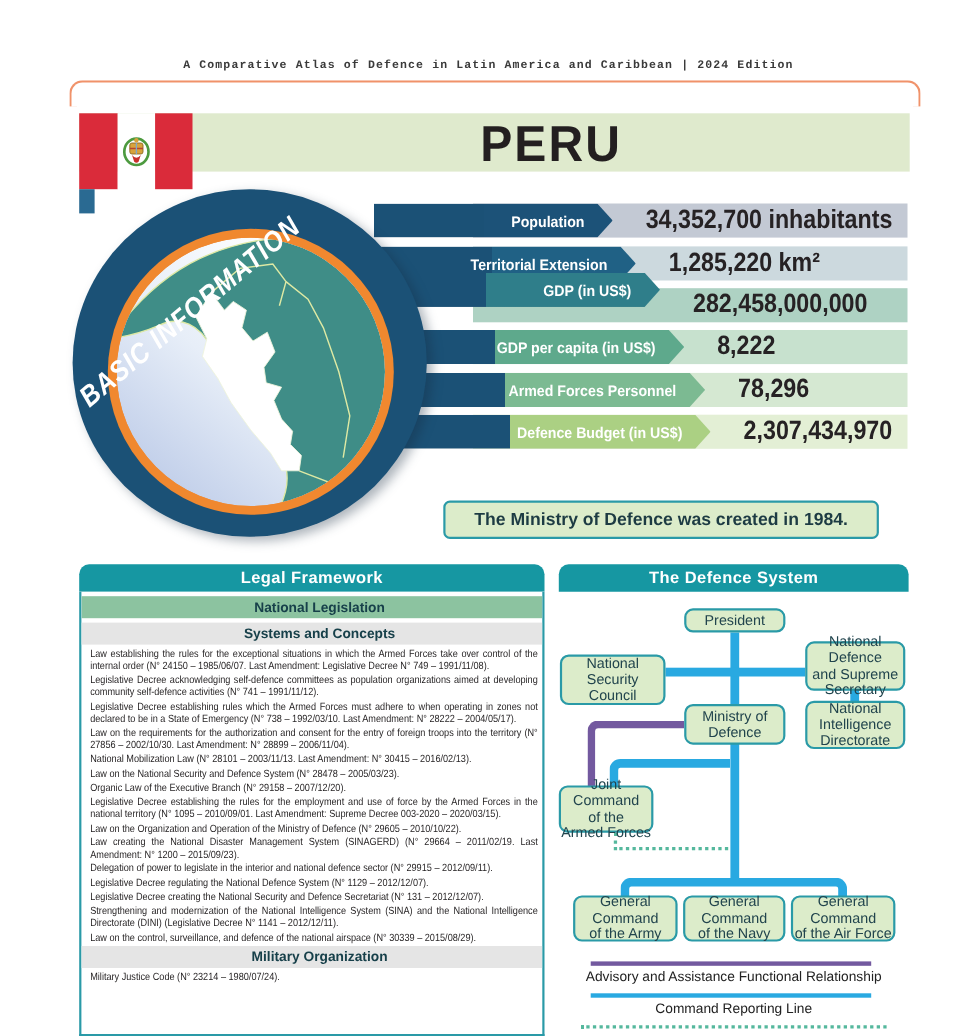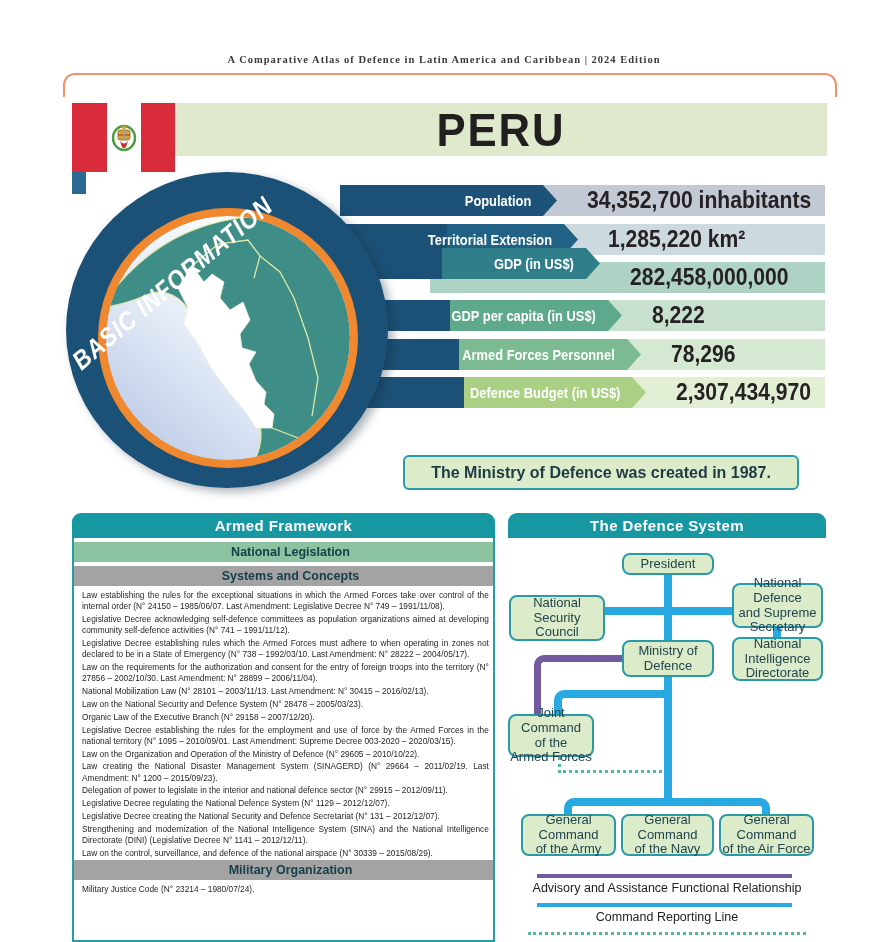--- a/index.html
+++ b/index.html
@@ -1,21 +1,21 @@
 <!DOCTYPE html>
 <html><head>
 <meta charset="utf-8">
 <style>
   html,body{margin:0;padding:0;background:#fff;}
   .page{position:relative;width:888px;height:942px;background:#ffffff;overflow:hidden;
         font-family:"Liberation Sans",sans-serif;}
 
   
   .atlas-line{position:absolute;top:54px;left:0;width:888px;text-align:center;
-    font-family:Liberation Serif, serif;font-size:10.5px;font-weight:bold;
+    font-family:Liberation Mono, monospace;font-size:10.5px;font-weight:bold;
     letter-spacing:1px;color:#3a3a3a;}
   .orange-frame{position:absolute;left:63px;top:73px;width:770px;height:22px;
     border:2px solid #f0926a;border-bottom:none;border-radius:12px 12px 0 0;}
 
   
   .banner{position:absolute;left:72px;top:103px;width:755px;height:53px;background:#dfeacd;}
   .flag{position:absolute;left:0;top:0;width:103px;height:69px;display:flex;}
   .flag .red{width:34.5px;background:#da2b3a;}
   .flag .white{width:34px;background:#ffffff;display:flex;align-items:center;justify-content:center;}
   .country-title{position:absolute;left:103px;right:0;top:0;bottom:0;display:flex;
@@ -64,21 +64,21 @@
   .panel-header{position:absolute;height:25px;border-radius:9px 9px 0 0;background:#1697a2;
     color:#fff;font-weight:bold;font-size:15px;display:flex;align-items:center;
     justify-content:center;letter-spacing:.4px;top:513px;}
   .legal-header{left:72px;width:423px;}
   .defence-header{left:508px;width:318px;}
   .legal-body{position:absolute;left:72px;top:538px;width:423px;height:404px;background:#fff;
     border:2px solid #2a9aa7;border-top:none;box-sizing:border-box;padding-top:4px;overflow:hidden;}
   .band{height:20px;margin:0 0 4px 0;display:flex;align-items:center;justify-content:center;
     font-size:12.5px;font-weight:bold;color:#17404a;padding-left:14px;}
   .band-mid{background:#8cc3a0;}
-  .band-light{background:#a3a3a3;margin-bottom:3px;}
+  .band-light{background:#e5e5e5;margin-bottom:3px;}
   .lf-body{margin-left:8px;width:465px;transform:scaleX(.875);transform-origin:0 0;
     font-size:9.5px;line-height:11.1px;color:#221f20;}
   .lf-body p{margin:0 0 1.8px 0;text-align:justify;}
   .band-mil{margin-top:0;}
 
   
   .chart{position:absolute;left:508px;top:537px;width:318px;height:405px;}
   .node{position:absolute;border:2px solid #2a9aa7;border-radius:8px;background:#dcecca;
     box-sizing:border-box;display:flex;align-items:center;justify-content:center;
     text-align:center;font-size:13px;line-height:1.13;color:#21444d;white-space:pre-line;z-index:4;}
@@ -177,23 +177,23 @@
           <path d="M166 212 L192 222 L202 244" fill="none" stroke="#dde9a4" stroke-width="1.3"></path>
           <path d="M86 50 L72 72 L82 92 L78 108 L92 128 L104 150 L122 175 L140 196 L150 212
                    L166 212 L168 198 L158 188 L160 176 L150 165 L143 148 L150 136 L136 132
                    L134 118 L144 104 L137 86 L124 94 L114 82 L118 66 L106 58 L98 66 Z" fill="#ffffff" stroke="#eef4dc" stroke-width="0.8"></path>
         </g>
       </svg>
     </div>
   </div>
   <div class="basic-info-label">BASIC INFORMATION</div>
 
-  <div class="ministry-note">The Ministry of Defence was created in 1987.</div>
-
-  <div class="panel-header legal-header">Armed Framework</div>
+  <div class="ministry-note">The Ministry of Defence was created in 1984.</div>
+
+  <div class="panel-header legal-header">Legal Framework</div>
   <div class="legal-body">
     <div class="band band-mid">National Legislation</div>
     <div class="band band-light">Systems and Concepts</div>
     <div class="lf-body">
         <p>Law establishing the rules for the exceptional situations in which the Armed Forces take over control of the internal order (N° 24150 – 1985/06/07. Last Amendment: Legislative Decree N° 749 – 1991/11/08).</p>
         <p>Legislative Decree acknowledging self-defence committees as population organizations aimed at developing community self-defence activities (N° 741 – 1991/11/12).</p>
         <p>Legislative Decree establishing rules which the Armed Forces must adhere to when operating in zones not declared to be in a State of Emergency (N° 738 – 1992/03/10. Last Amendment: N° 28222 – 2004/05/17).</p>
         <p>Law on the requirements for the authorization and consent for the entry of foreign troops into the territory (N° 27856 – 2002/10/30. Last Amendment: N° 28899 – 2006/11/04).</p>
         <p>National Mobilization Law (N° 28101 – 2003/11/13. Last Amendment: N° 30415 – 2016/02/13).</p>
         <p>Law on the National Security and Defence System (N° 28478 – 2005/03/23).</p>

